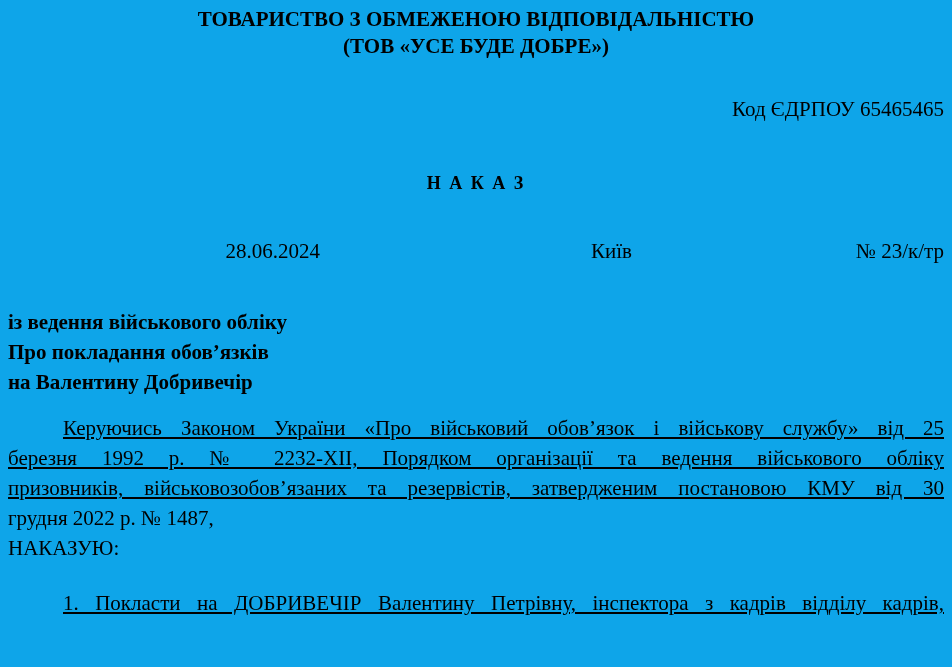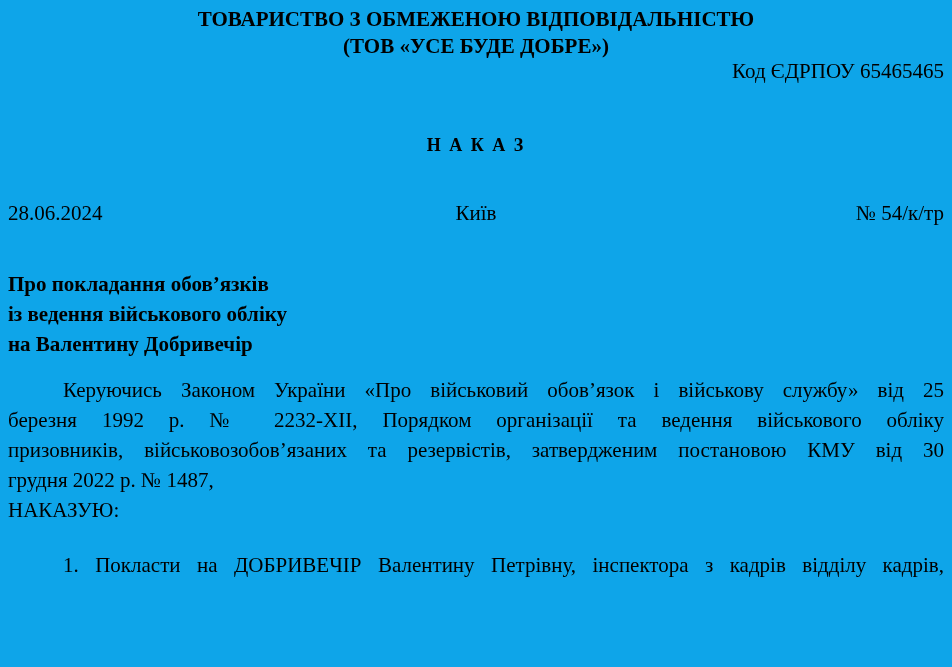--- a/index.html
+++ b/index.html
@@ -15,51 +15,53 @@
     padding: 6px 8px 0 8px;
     overflow: hidden;
   }
   .company {
     text-align: center;
     font-weight: bold;
     line-height: 27px;
   }
   .edrpou {
     text-align: right;
+    margin-top: 38px;
     line-height: 22px;
   }
   .order-title {
     text-align: center;
     font-weight: bold;
     font-size: 18px;
     letter-spacing: 2px;
     margin-top: 50px;
     line-height: 26px;
   }
   .date-row {
     display: flex;
     margin-top: 44px;
     line-height: 22px;
   }
-  .date-row > span { flex: 1; }
+  .date-row > span { flex: 1; text-align: right; }
   .dr-left   { text-align: left; }
   .dr-center { text-align: center; }
   .dr-right  { text-align: right; }
   .subject {
     font-weight: bold;
     margin-top: 45px;
     line-height: 30px;
   }
   .preamble {
     margin-top: 16px;
     line-height: 30px;
   }
   .jline {
     text-align: justify;
     text-align-last: justify;
+    text-decoration: underline;
   }
   .lline { text-align: left; }
   .indent { text-indent: 55px; }
   .directive {
     line-height: 30px;
   }
   .item {
     margin-top: 25px;
     line-height: 30px;
   }
@@ -74,26 +76,26 @@
     <div>(ТОВ «УСЕ БУДЕ ДОБРЕ»)</div>
   </div>
 
   <div class="edrpou">Код ЄДРПОУ 65465465</div>
 
   <div class="order-title">Н А К А З</div>
 
   <div class="date-row">
     <span class="dr-left">28.06.2024</span>
     <span class="dr-center">Київ</span>
-    <span class="dr-right">№ 54/к/тр</span>
+    <span class="dr-right">№ 23/к/тр</span>
   </div>
 
   <div class="subject">
+    <div>із ведення військового обліку</div>
     <div>Про покладання обов’язків</div>
-    <div>із ведення військового обліку</div>
     <div>на Валентину Добривечір</div>
   </div>
 
   <div class="preamble">
     <div class="jline indent">Керуючись Законом України «Про військовий обов’язок і військову службу» від 25</div>
     <div class="jline">березня 1992 р. № 2232-XII, Порядком організації та ведення військового обліку</div>
     <div class="jline">призовників, військовозобов’язаних та резервістів, затвердженим постановою КМУ від 30</div>
     <div class="lline">грудня 2022 р. № 1487,</div>
   </div>
 

